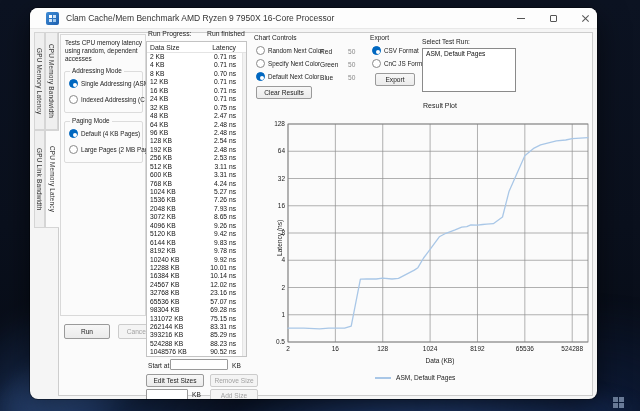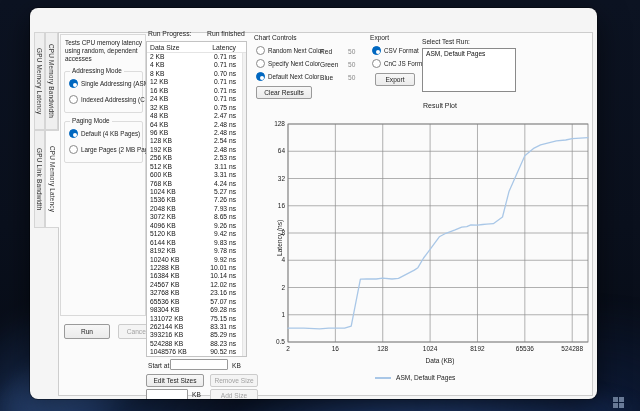--- a/index.html
+++ b/index.html
@@ -99,20 +99,33 @@
   <div class="bloom b5"></div>
   <div class="win-logo">
       <div></div>
       <div></div>
       <div></div>
       <div></div>
     </div>
 
   <div class="window">
 
+    <div class="titlebar">
+      <div class="app-icon"></div>
+      <div class="title-text">Clam Cache/Mem Benchmark AMD Ryzen 9 7950X 16-Core Processor</div>
+      <div class="win-btn min">
+          <div class="glyph-min"></div>
+        </div>
+      <div class="win-btn max">
+          <div class="glyph-max"></div>
+        </div>
+      <div class="win-btn close">
+          <div class="glyph-close"></div>
+        </div>
+    </div>
 
     <div class="vtab outer t1">
         <span>GPU Memory Latency</span>
       </div>
     <div class="vtab outer t2">
         <span>GPU Link Bandwidth</span>
       </div>
     <div class="vtab inner t1">
         <span>CPU Memory Bandwidth</span>
       </div>

